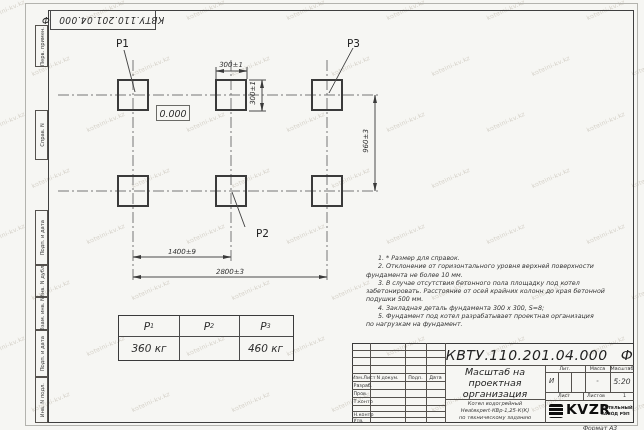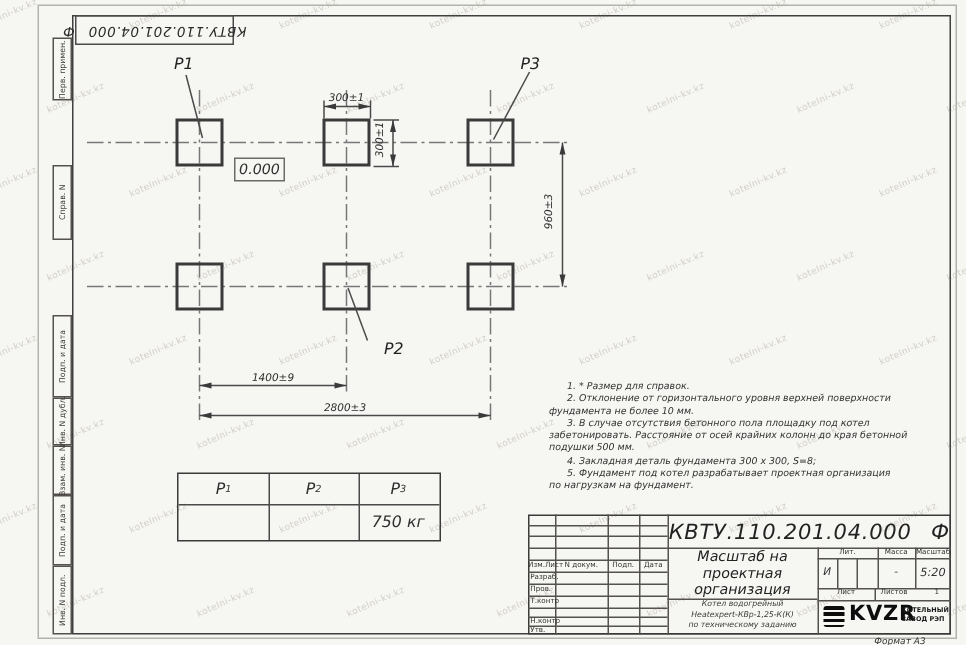--- a/index.html
+++ b/index.html
@@ -9,21 +9,21 @@
   .ctr{display:flex;align-items:center;justify-content:center;}
   .edge{position:absolute;left:25px;top:3px;width:613px;height:423px;border:1px solid #b3b3ae;box-sizing:border-box;}
   .frame{position:absolute;left:48px;top:10px;width:586px;height:413px;border:1.5px solid #3f3f3f;box-sizing:border-box;}
   .mbox{position:absolute;left:35px;width:13px;border:1px solid #55524e;box-sizing:border-box;display:flex;align-items:center;justify-content:center;background:transparent;}
   .mbox span{writing-mode:vertical-rl;transform:rotate(180deg);font-size:5.2px;white-space:nowrap;color:#3a3a3a;}
   .stamp{position:absolute;left:50px;top:10px;width:106px;height:20px;border:1px solid #4a4a4a;box-sizing:border-box;}
   .stamp .inner{width:100%;height:100%;display:flex;align-items:center;justify-content:center;gap:9px;transform:rotate(180deg);font-size:9px;font-style:italic;letter-spacing:.4px;color:#2b2b2b;}
   svg.linework{position:absolute;left:0;top:0;}
   .dimtxt{position:absolute;font-size:7px;font-style:italic;color:#2f2f2f;text-align:center;white-space:nowrap;}
   .rot{transform:rotate(-90deg);}
-  .plabel{position:absolute;font-size:10.5px;font-style:italic;color:#222;}
+  .plabel{position:absolute;font-size:10.5px;color:#222;}
   .elev{position:absolute;left:156px;top:105px;width:34px;height:16px;border:1px solid #6a6a66;box-sizing:border-box;font-size:9.5px;font-style:italic;}
   .axis{position:absolute;left:134px;top:121px;font-size:12px;font-style:italic;letter-spacing:.6px;color:#222;}
   .notes{position:absolute;left:366px;top:254px;width:272px;font-size:6.3px;line-height:8.3px;font-style:italic;color:#333;}
   .notes div{white-space:nowrap;}
   .notes .n{text-indent:12px;}
   .ltable{position:absolute;left:118px;top:315px;width:176px;height:46px;border:1.5px solid #3a3a3a;box-sizing:border-box;}
   .ltable .vl{position:absolute;top:0;width:1px;height:100%;background:#4a4a4a;}
   .ltable .hl{position:absolute;left:0;top:20px;width:100%;height:1px;background:#4a4a4a;}
   .ltable .cell{position:absolute;display:flex;align-items:center;justify-content:center;font-style:italic;}
   .hdr{font-size:10.5px;} .hdr sub{font-size:6.5px;}
@@ -211,21 +211,22 @@
         <sub>1</sub>
       </div>
     <div class="cell hdr" style="left:60px;top:0;width:60px;height:20px;">
         <span>P</span>
         <sub>2</sub>
       </div>
     <div class="cell hdr" style="left:120px;top:0;width:53px;height:20px;">
         <span>P</span>
         <sub>3</sub>
       </div>
-    <div class="cell val" style="left:120px;top:20px;width:53px;height:23px;">750 кг</div>
+    <div class="cell val" style="left:0;top:20px;width:60px;height:23px;">360 кг</div>
+    <div class="cell val" style="left:120px;top:20px;width:53px;height:23px;">460 кг</div>
   </div>
 
   <div class="tb"></div>
   <div class="tvl" style="left:370px;top:343px;height:80px;"></div>
   <div class="tvl" style="left:405px;top:343px;height:80px;"></div>
   <div class="tvl" style="left:426px;top:343px;height:80px;"></div>
   <div class="tvl" style="left:445px;top:343px;height:80px;"></div>
   <div class="tvl" style="left:545px;top:365px;height:58px;"></div>
   <div class="tvl" style="left:558px;top:372px;height:20px;"></div>
   <div class="tvl" style="left:571px;top:372px;height:20px;"></div>

